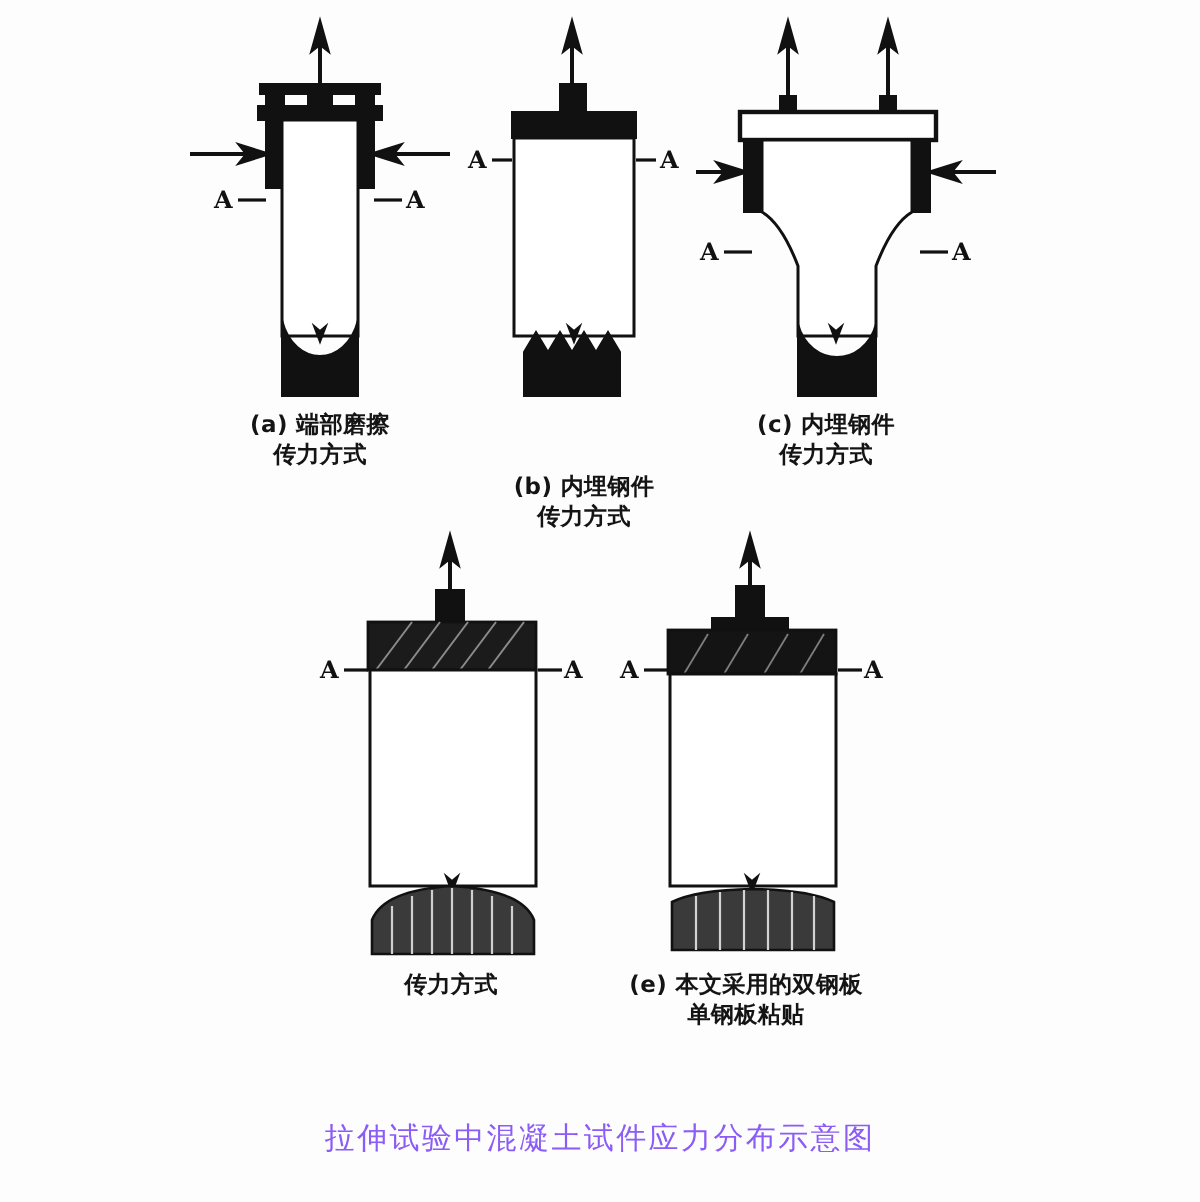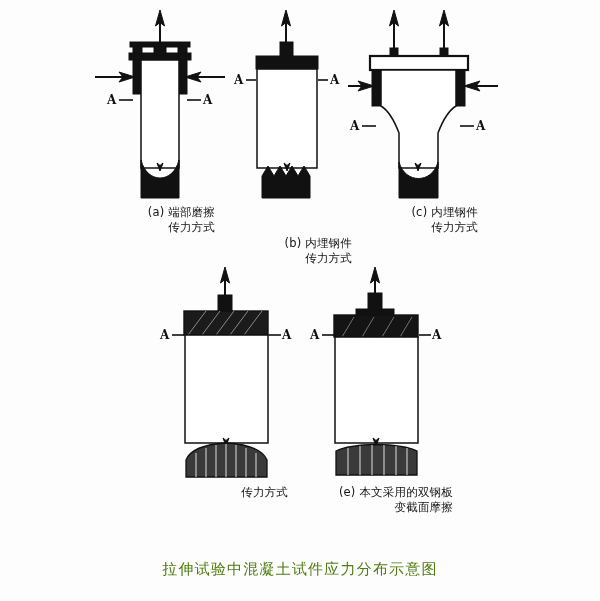--- a/index.html
+++ b/index.html
@@ -25,41 +25,41 @@
     position: absolute;
   }
 
   .panel svg {
     display: block;
     overflow: visible;
   }
 
   .caption {
     position: absolute;
-    text-align: right;
+    text-align: center;
     font-family: "DejaVu Sans", "Liberation Sans", sans-serif;
-    font-weight: normal;
+    font-weight: bold;
     font-size: 11.5px;
     line-height: 15px;
     color: #141414;
     letter-spacing: 0.2px;
     white-space: nowrap;
   }
   .caption .cap-line1 { display: block; }
   .caption .cap-line2 { display: block; }
 
   .fig-title {
     position: absolute;
     left: 0;
     top: 560px;
     width: 600px;
     text-align: center;
     font-family: Liberation Serif, serif;
     font-size: 15px;
-    color: #4d7c0f;
+    color: #8b5cf6;
     letter-spacing: 1.2px;
   }
 
   
   .ln  { stroke: #111; stroke-width: 1.6; fill: none; }
   .solid-blk { fill: #111; stroke: #111; stroke-width: 1; }
   .outline-box { fill: #ffffff; stroke: #111; stroke-width: 1.5; }
   .arrow-shaft { stroke: #111; stroke-width: 2.0; fill: none; }
   .sec-label {
     font-family: "DejaVu Serif", "Liberation Serif", serif;
@@ -320,18 +320,18 @@
           <line x1="64" y1="210" x2="64" y2="180"></line>
           <line x1="76" y1="210" x2="76" y2="180"></line>
           <line x1="88" y1="210" x2="88" y2="181"></line>
           <line x1="99" y1="210" x2="99" y2="183"></line>
         </g>
       </g>
     </svg>
   </div>
   <div class="caption" style="left:293px; top:485px; width:160px;">
     <span class="cap-line1">(e) 本文采用的双钢板</span>
-    <span class="cap-line2">变截面摩擦</span>
+    <span class="cap-line2">单钢板粘贴</span>
   </div>
 
   <div class="fig-title">拉伸试验中混凝土试件应力分布示意图</div>
 
 </div>
 
 </body></html>

